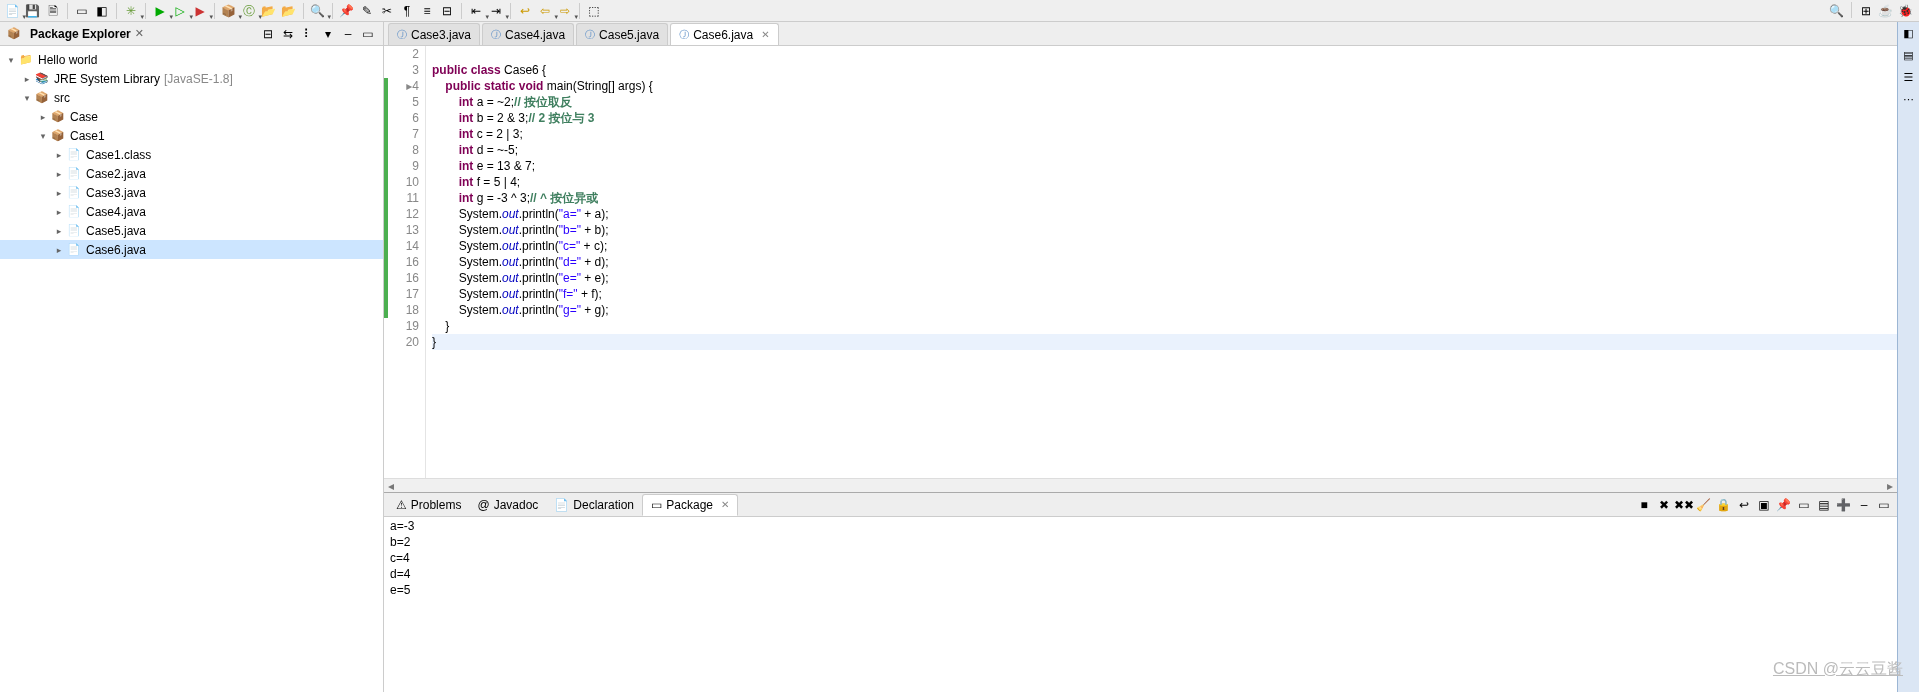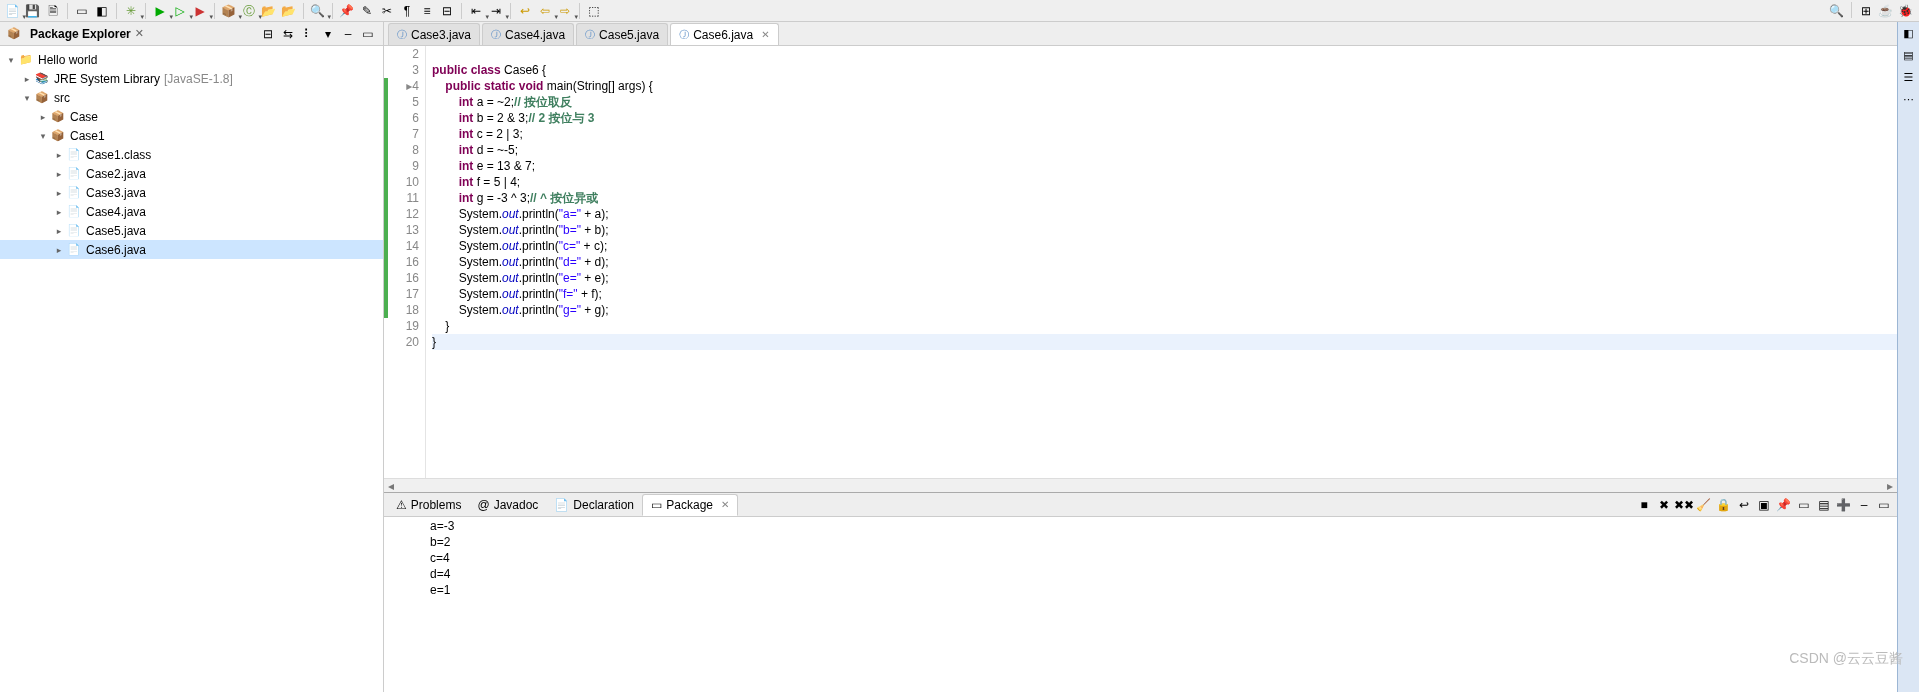--- a/index.html
+++ b/index.html
@@ -50,33 +50,33 @@
 .hscroll { height: 14px; background: #f0f0f0; border-top: 1px solid #ddd; display: flex; justify-content: space-between; align-items: center; padding: 0 4px; font-size: 10px; color: #777; }
 
 
 .bottom-panel { height: 200px; border-top: 1px solid #aaa; display: flex; flex-direction: column; background: #fff; }
 .bp-tabs { height: 24px; background: #eee; border-bottom: 1px solid #ccc; display: flex; align-items: center; padding: 0 4px; }
 .bp-tab { height: 22px; padding: 0 8px; display: flex; align-items: center; gap: 4px; cursor: pointer; }
 .bp-tab.active { background: #fff; border: 1px solid #ccc; border-bottom: 1px solid #fff; border-radius: 3px 3px 0 0; }
 .bp-toolbar-right { margin-left: auto; display: flex; gap: 2px; }
 .bp-status { height: 18px; padding: 2px 6px; color: #666; font-size: 11px; border-bottom: 1px solid #eee; }
 .bp-content { flex: 1; padding: 2px 6px; font-family: Consolas, monospace; font-size: 12px; overflow: auto; }
-.bp-content .cline { height: 16px; margin-left: 40px; }
+.bp-content .cline { height: 16px; }
 
 
 .right-trim { width: 22px; background: #dbe6f4; border-left: 1px solid #9cb6d4; display: flex; flex-direction: column; align-items: center; padding-top: 2px; gap: 4px; }
 .right-trim .rt-btn { width: 18px; height: 18px; display: flex; align-items: center; justify-content: center; cursor: pointer; font-size: 11px; }
 
 .icon-pkg { color: #c97c2b; }
 .icon-java { color: #5b8ec7; }
 .icon-folder { color: #d4b06a; }
 .icon-lib { color: #c97c2b; }
 .icon-src { color: #c97c2b; }
 
-.watermark { position: fixed; right: 16px; bottom: 24px; color: #bbb; font-size: 14px; }
+.watermark { position: fixed; right: 16px; bottom: 12px; color: #bbb; font-size: 16px; text-decoration: underline; }
 </style>
 </head>
 <body>
 
 <div class="toolbar">
   <span class="tb-btn tb-drop">
       <span class="tb-icon">📄</span>
     </span>
   <span class="tb-btn">
       <span class="tb-icon">💾</span>
@@ -380,21 +380,21 @@
             <span class="tb-btn">
               <span class="tb-icon">▭</span>
             </span>
           </div>
       </div>
       <div class="bp-content" id="console-out">
           <div class="cline">a=-3</div>
           <div class="cline">b=2</div>
           <div class="cline">c=4</div>
           <div class="cline">d=4</div>
-          <div class="cline">e=1</div>
+          <div class="cline">e=5</div>
         </div>
     </div>
   </div>
 
   <div class="right-trim">
     <span class="rt-btn">◧</span>
     <span class="rt-btn">▤</span>
     <span class="rt-btn">☰</span>
     <span class="rt-btn">⋯</span>
   </div>

